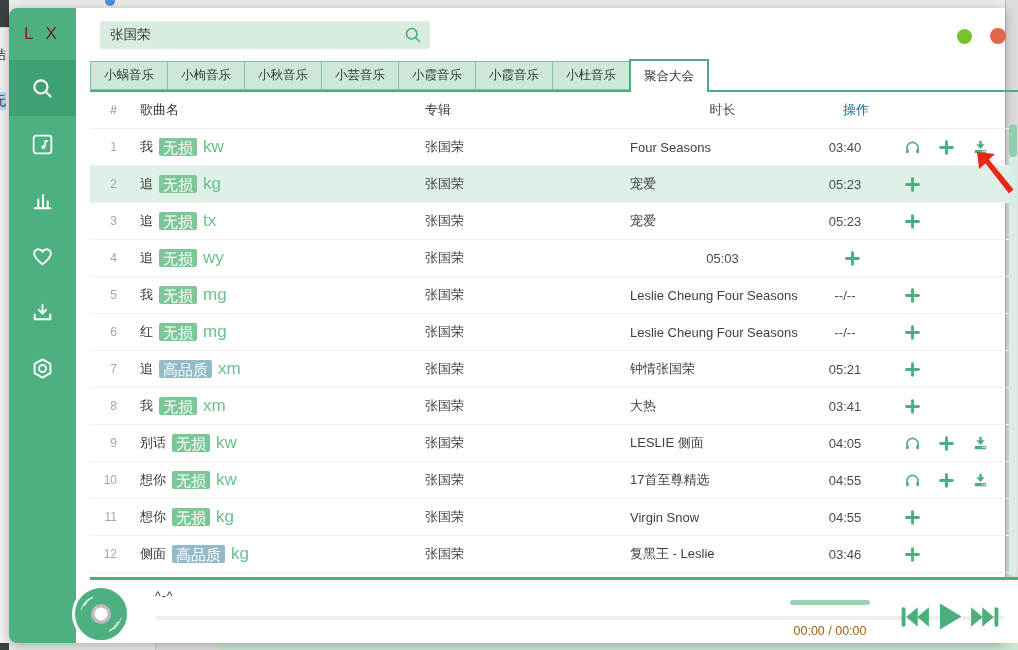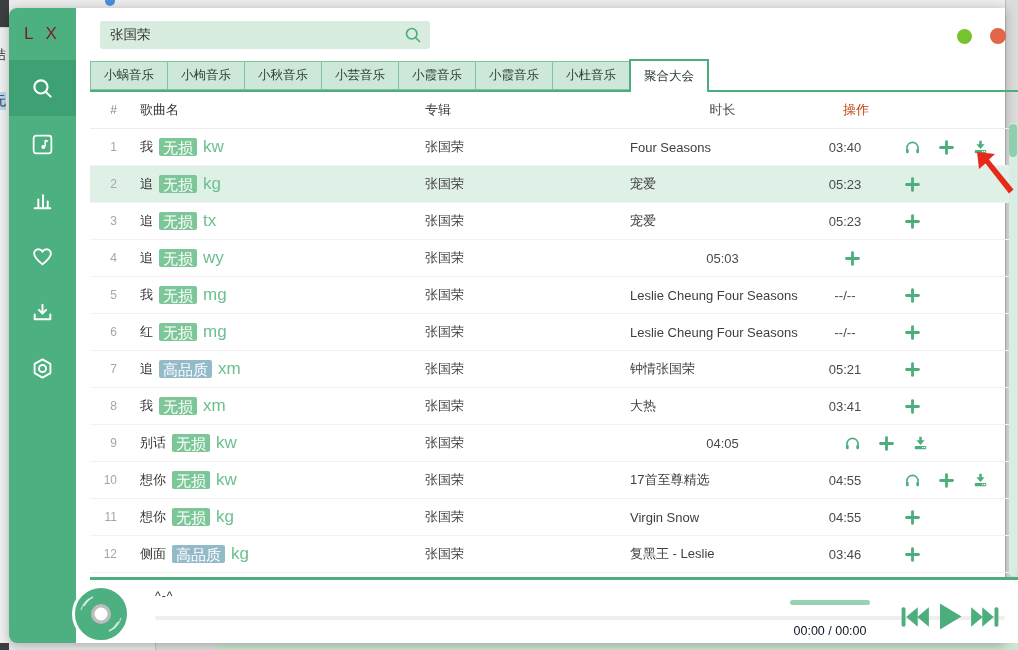--- a/index.html
+++ b/index.html
@@ -69,21 +69,21 @@
   
   .scroll-track { position:absolute; left:919px; top:115px; width:8px; height:453px; background:#d9eee2; border-radius:4px; }
   .scroll-thumb { position:absolute; left:0; top:1px; width:8px; height:33px; background:#90cfae; border-radius:4px; cursor:pointer; }
 
   
   .player-line { position:absolute; left:0; top:569px; width:929px; height:3px; background:var(--theme-green,#4cae7d); }
   .player { position:absolute; left:0; top:572px; width:929px; height:63px; background:#fff; }
   .status-text { position:absolute; left:65px; top:9px; font-size:12px; color:#333; letter-spacing:1px; }
   .progress-bar { position:absolute; left:65px; top:36px; width:850px; height:4px; background:#f2eeee; border-radius:2px; cursor:pointer; }
   .volume-slider { position:absolute; left:700px; top:20px; width:80px; height:5px; background:#98d2b3; border-radius:3px; cursor:pointer; }
-  .time-text { position:absolute; left:700px; top:44px; width:80px; text-align:center; font-size:12.5px; color:#0f172a; white-space:nowrap; }
+  .time-text { position:absolute; left:700px; top:44px; width:80px; text-align:center; font-size:12.5px; color:#a16207; white-space:nowrap; }
   .pbtn { position:absolute; color:var(--theme-green,#4cae7d); cursor:pointer; display:flex; }
   .btn-prev { left:809px; top:25px; } .btn-prev svg { width:32px; height:24px; }
   .btn-play { left:847px; top:22px; } .btn-play svg { width:26px; height:29px; }
   .btn-next { left:879px; top:25px; } .btn-next svg { width:32px; height:24px; }
 
   .disc { position:absolute; left:62px; top:576px; width:60px; height:60px; cursor:pointer; }
   .cursor-arrow { position:absolute; left:885px; top:142px; width:40px; height:46px; z-index:5; pointer-events:none; }
 </style>
 </head>
 <body style="--theme-green: #4cae7d; --sidebar-green: #4cb080; --active-nav: #3da173; --selected-row: #dff0e7; --badge-lossless: #7cc698; --badge-high: #93bac9; --tab-bg: #cde7d8; --search-bg: #d8ecdf; --minimize-color: #76c32d; --close-color: #e2664a; --arrow-red: #e8291a;">
@@ -184,21 +184,21 @@
           <div class="tab active">聚合大会</div>
         </div>
       <div class="tabs-line"></div>
 
       <div class="table">
         <div class="thead">
           <div class="col-index">#</div>
           <div class="col-name">歌曲名</div>
           <div class="col-album">专辑</div>
           <div class="col-duration">时长</div>
-          <div class="col-ops" style="color:#c2410c">操作</div>
+          <div class="col-ops" style="color:#0369a1">操作</div>
         </div>
         <div>
             <div class="trow">
               <div class="col-index">1</div>
               <div class="col-name">
                 <span>我</span>
                 <span class="badge lossless">无损</span>
                 <span class="source">kw</span>
               </div>
               <div class="col-artist">张国荣</div>
@@ -362,20 +362,21 @@
               </div>
             </div>
             <div class="trow">
               <div class="col-index">9</div>
               <div class="col-name">
                 <span>别话</span>
                 <span class="badge lossless">无损</span>
                 <span class="source">kw</span>
               </div>
               <div class="col-artist">张国荣</div>
+              <div class="col-album">LESLIE 侧面</div>
               <div class="col-duration">04:05</div>
               <div class="col-ops">
                 <span class="op-icon">
                   <svg viewBox="0 0 24 24" fill="none">
                     <path d="M5 17 v-4.5 a7 7 0 0 1 14 0 V17" stroke="currentColor" stroke-width="2" stroke-linecap="round"></path>
                     <rect x="3.8" y="13.8" width="3.4" height="5.4" rx="1.5" fill="currentColor"></rect>
                     <rect x="16.8" y="13.8" width="3.4" height="5.4" rx="1.5" fill="currentColor"></rect>
                   </svg>
                 </span>
                 <span class="op-icon">

